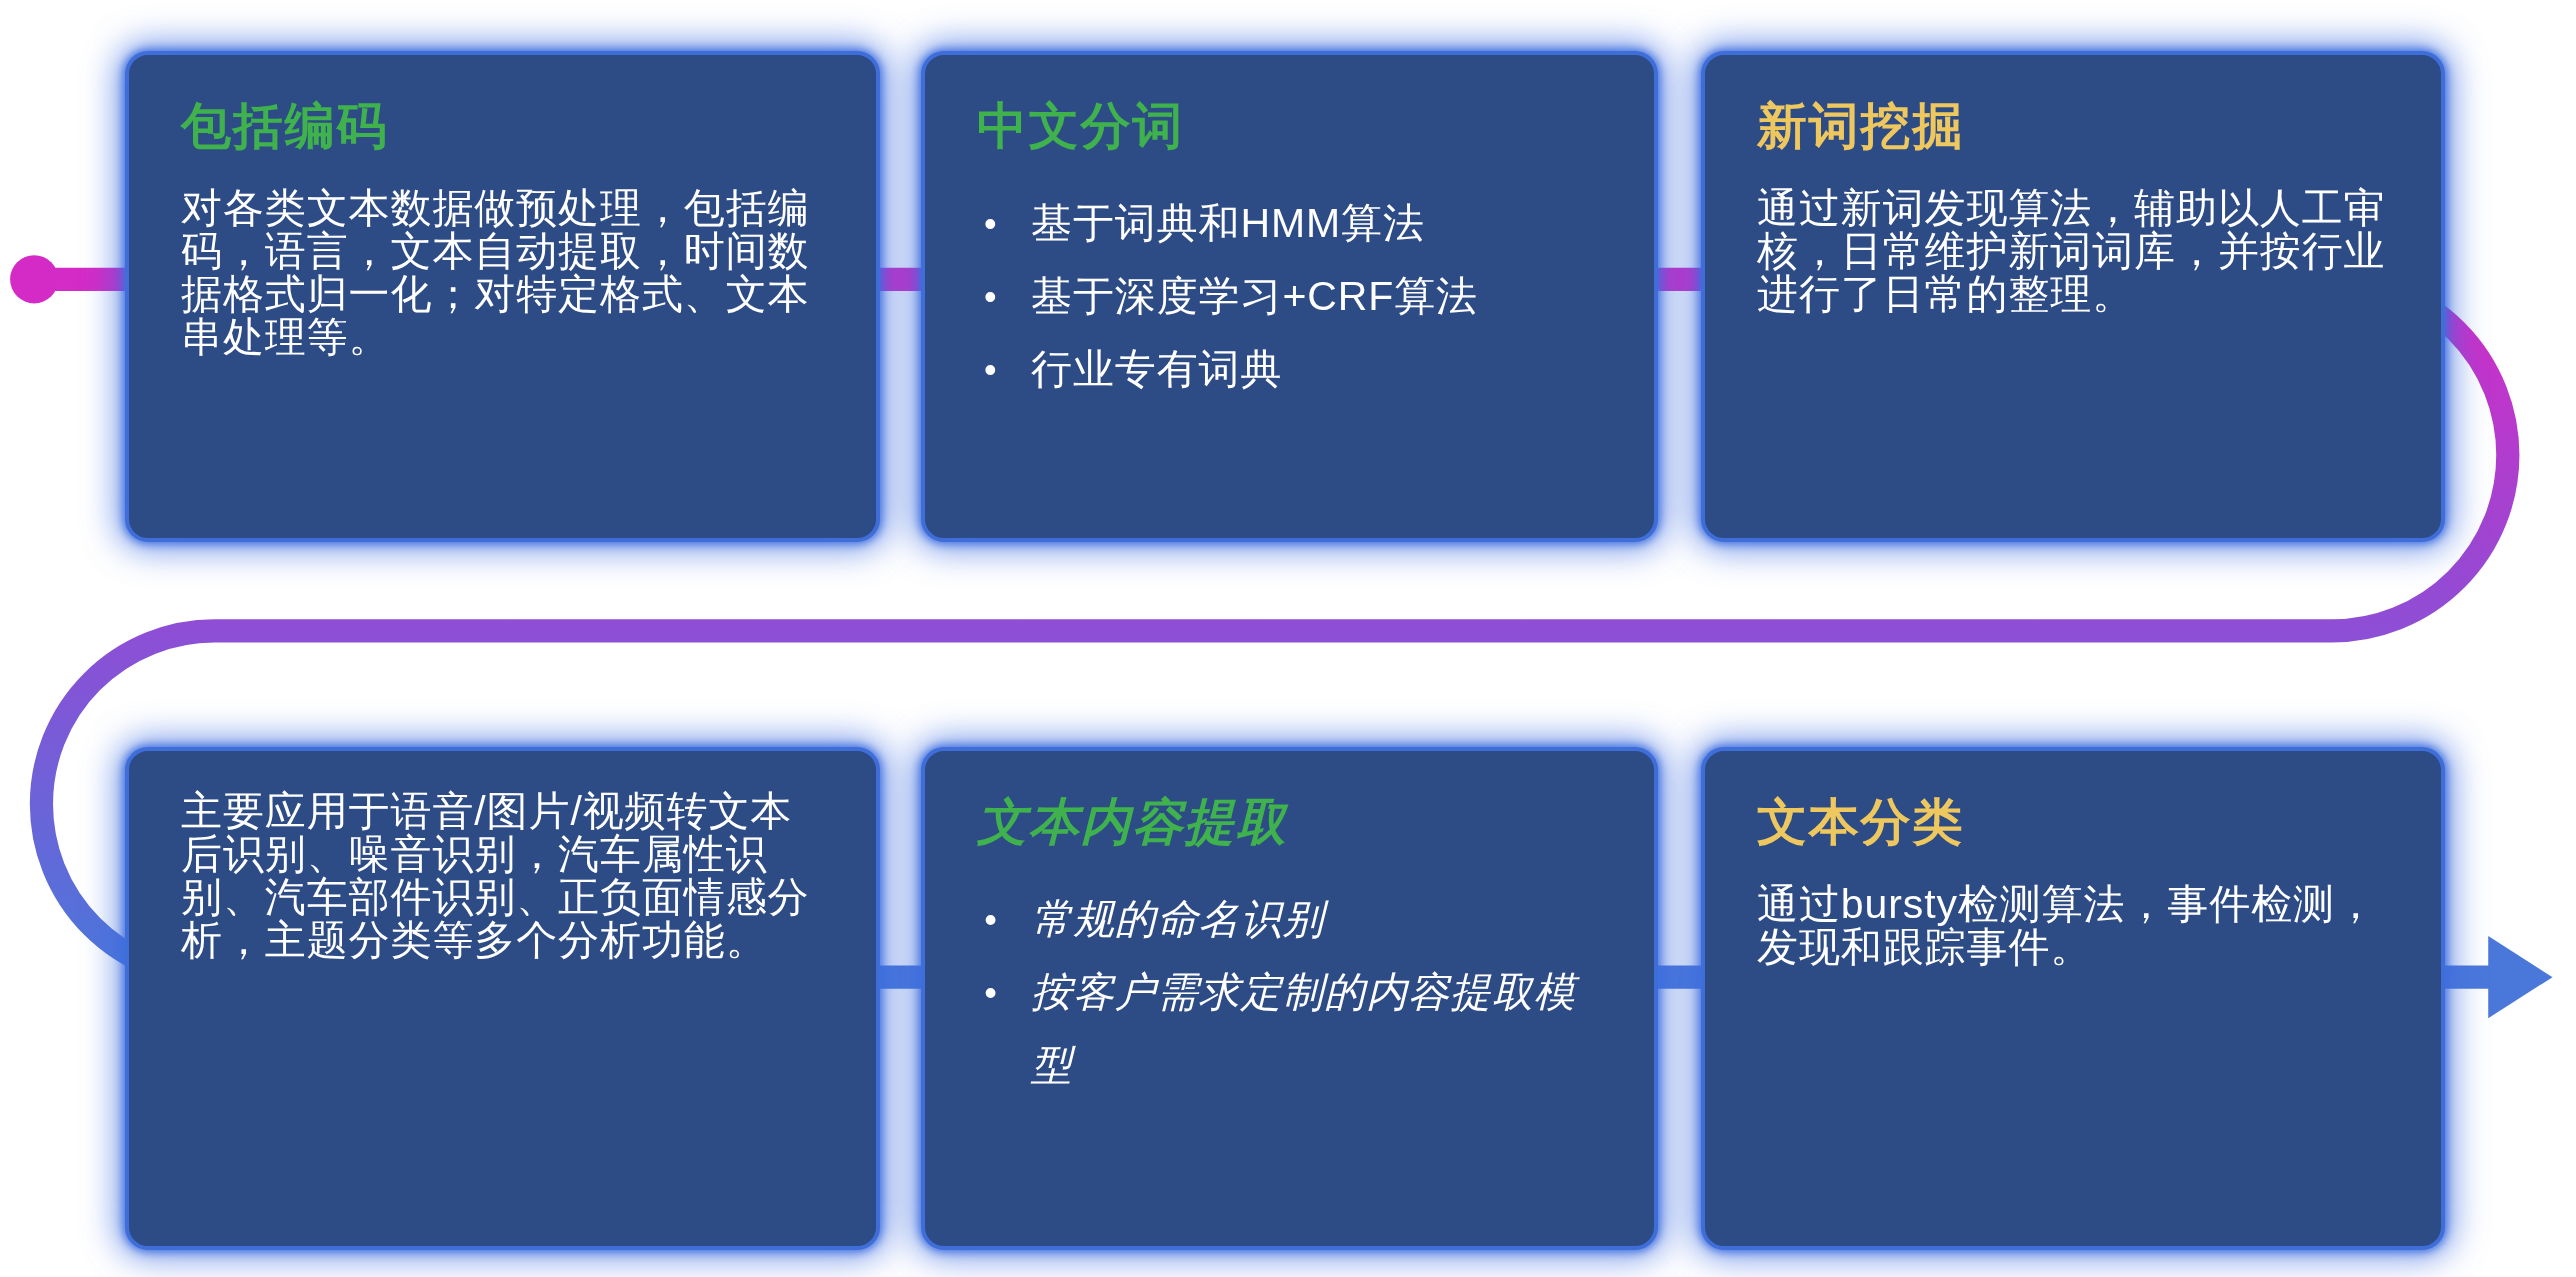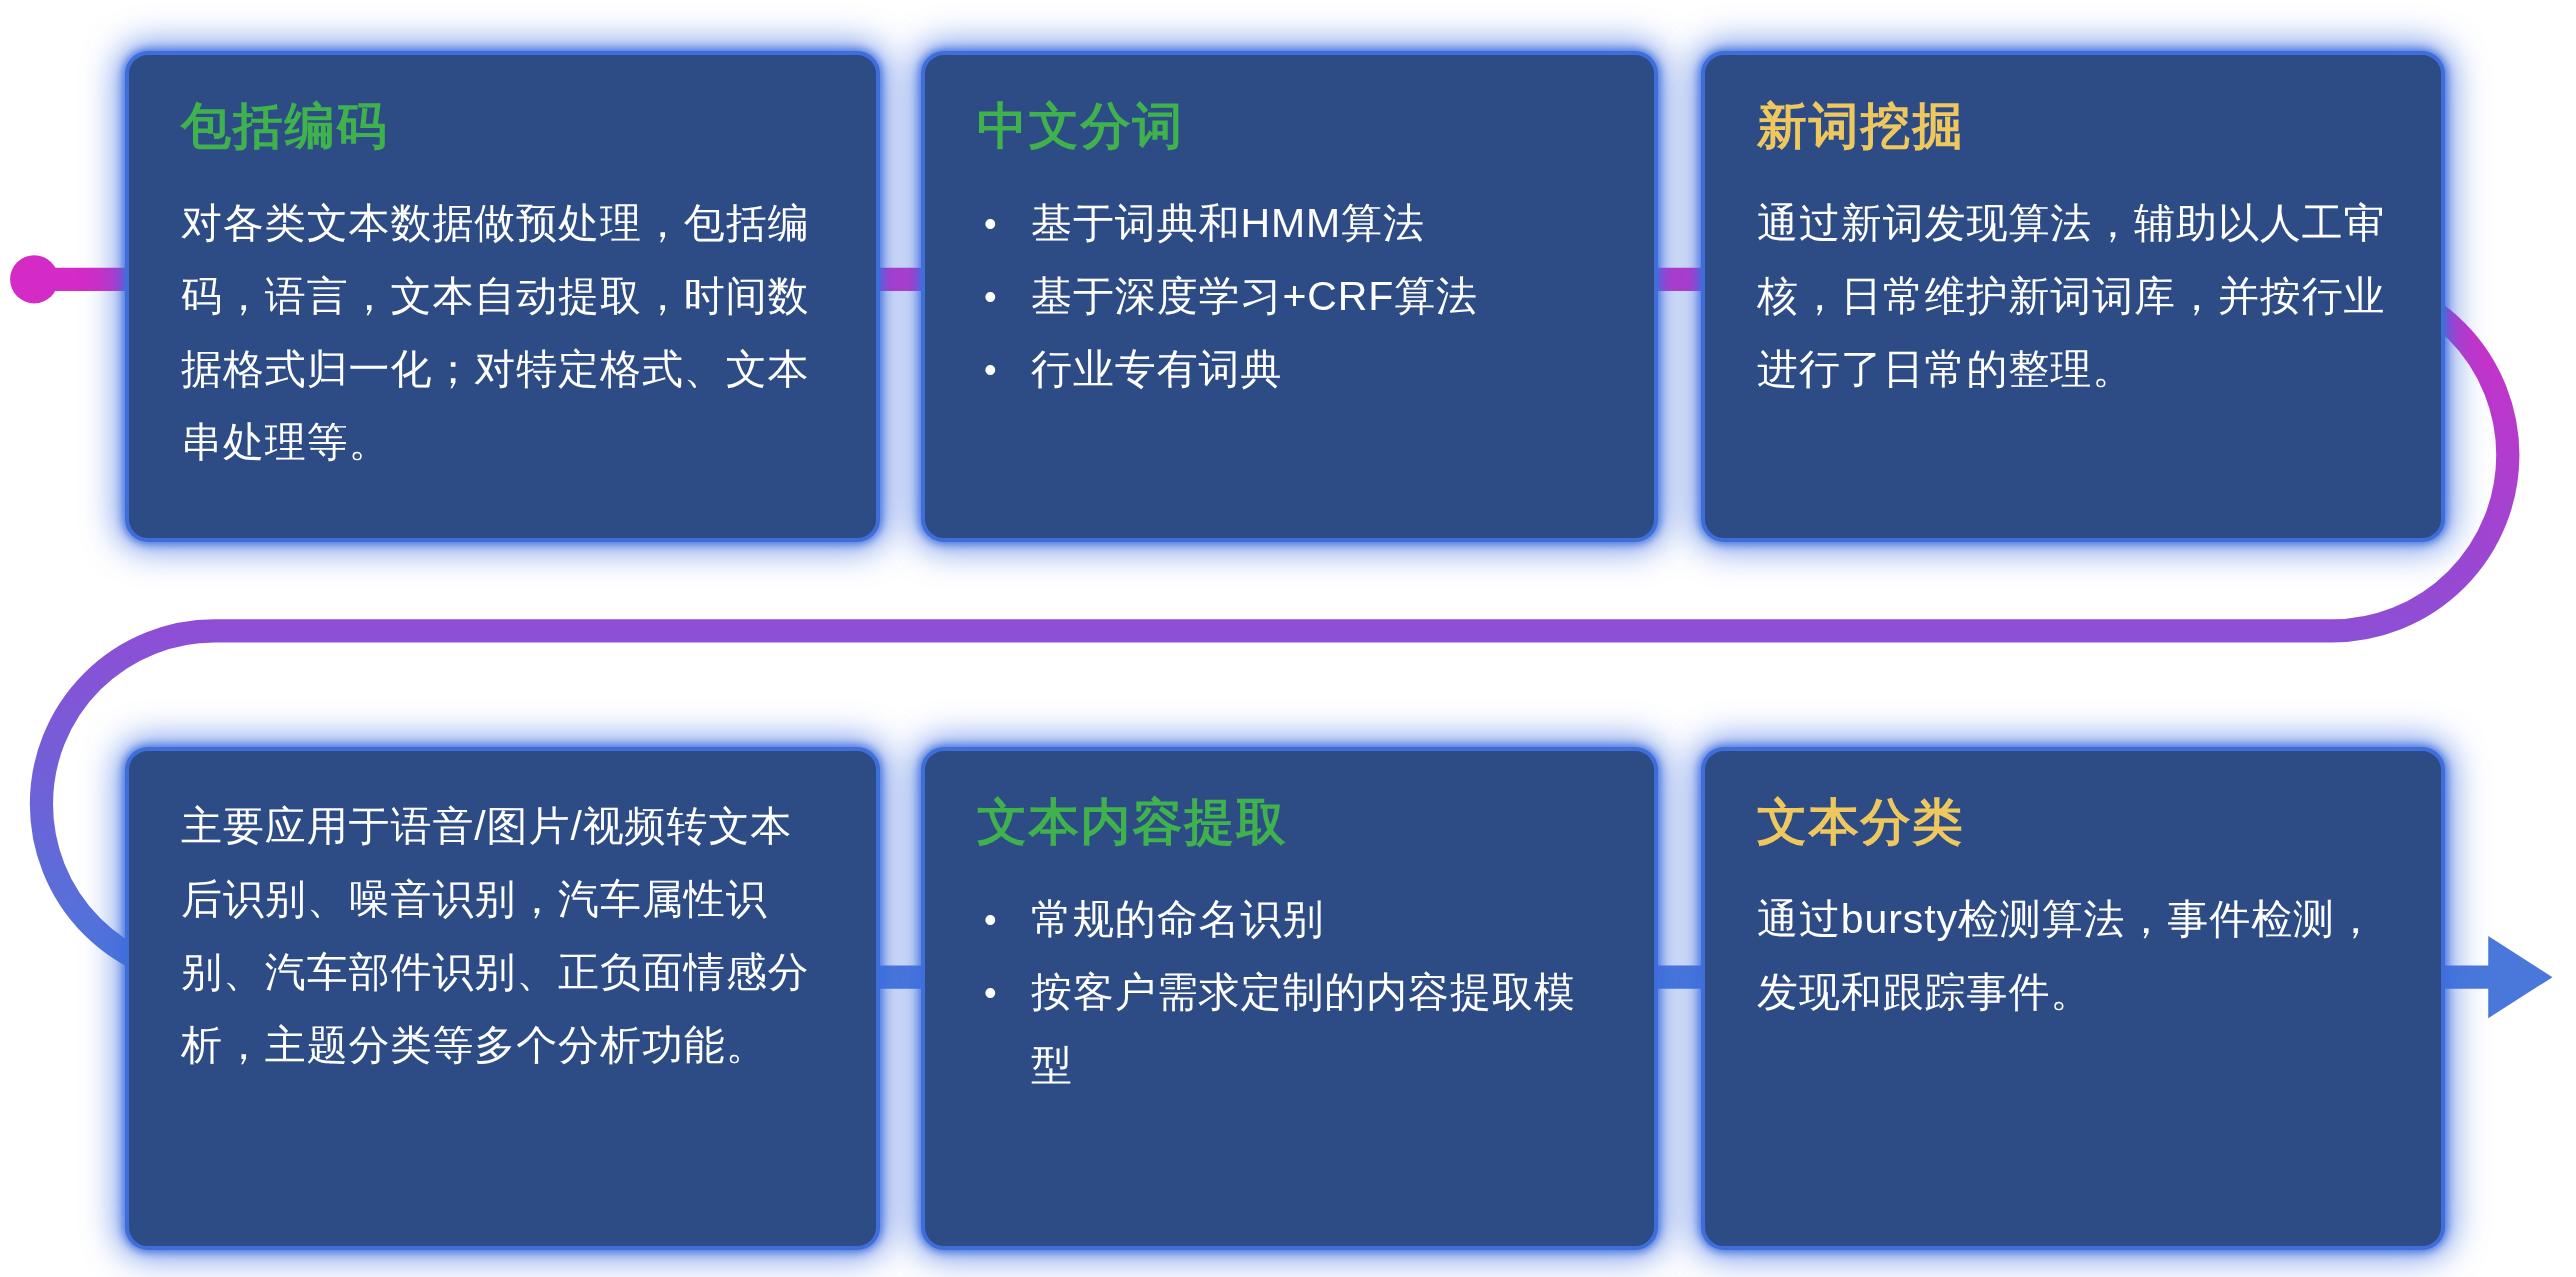--- a/index.html
+++ b/index.html
@@ -39,34 +39,34 @@
     border:4.5px solid var(--card-border);
     border-radius:23px;
     box-shadow:0 0 34px 6.2px rgba(62,110,224,0.75), 0 0 9px 1.8px rgba(62,110,224,0.9);
     padding:39px 52px;
     color:var(--body-text);
   }
   .c1{left:125px;top:51px;width:755px;height:491px;}
   .c2{left:921px;top:51px;width:737px;height:491px;}
   .c3{left:1701px;top:51px;width:744px;height:491px;}
   .c4{left:125px;top:747px;width:755px;height:503px;}
-  .c5{left:921px;top:747px;width:737px;height:503px;}
+  .c5{left:921px;top:747px;width:737px;height:503px;font-style:italic;}
   .c6{left:1701px;top:747px;width:744px;height:503px;}
   .card-title{
     font-size:50px;
     font-weight:700;
     line-height:64px;
     margin:0 0 28.6px 0;
     letter-spacing:1.8px;
   }
   .card-title.green{color:var(--title-green);}
   .card-title.yellow{color:var(--title-yellow);}
   .card-body{
     font-size:41px;
-    line-height:73px;
+    line-height:43px;
     margin:0;
     letter-spacing:0.9px;
   }
   ul.card-bullets{
     list-style:none;
     margin:0;
     padding:0;
     font-size:41px;
     line-height:73px;
     letter-spacing:0.9px;

